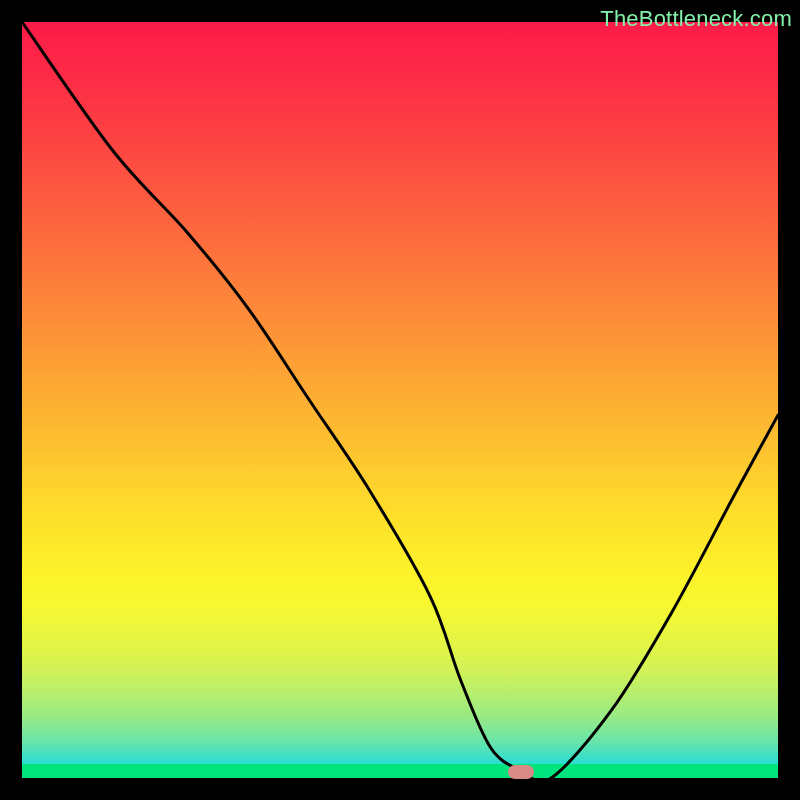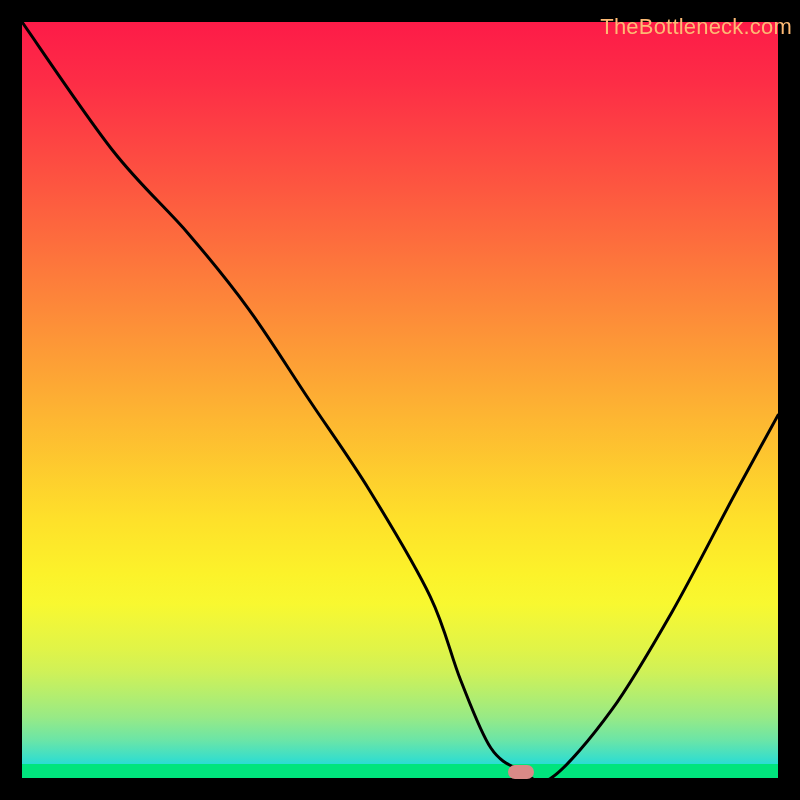--- a/index.html
+++ b/index.html
@@ -45,23 +45,23 @@
   .green-band {
     position: absolute;
     left: 0;
     bottom: 0;
     width: 100%;
     height: 14px;
     background: #00e47d;
   }
   .watermark {
     position: absolute;
-    top: 14px;
+    top: 6px;
     right: 8px;
-    color: #fdba74;
+    color: #86efac;
     font-size: 22px;
     font-weight: 400;
     letter-spacing: 0.2px;
     user-select: none;
     text-align: center;
   }
   svg.curve {
     position: absolute;
     left: 0;
     top: 0;

